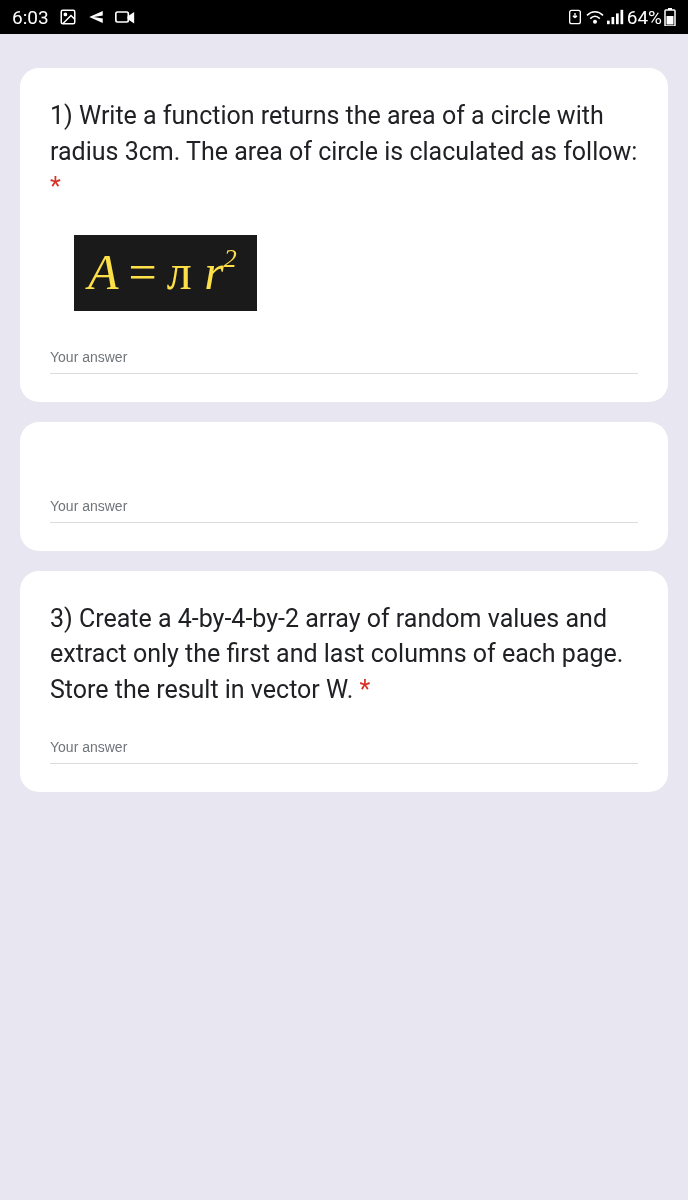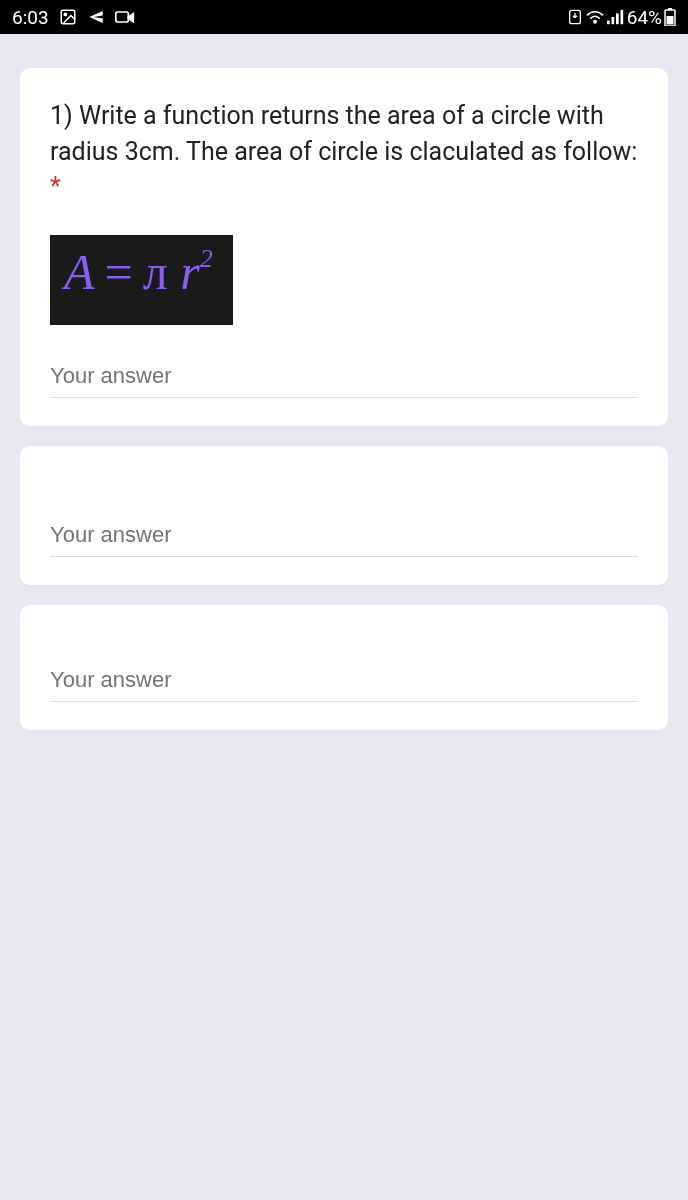--- a/index.html
+++ b/index.html
@@ -22,51 +22,52 @@
     font-size: 19px;
   }
   .status-left { display: flex; align-items: center; gap: 10px; }
   .status-right { display: flex; align-items: center; gap: 2px; }
   .status-icon { display: inline-flex; }
   .content {
     padding: 12px 20px 0 20px;
   }
   .card {
     background: #fff;
-    border-radius: 10px;
+    border-radius: 19px;
     padding: 30px 30px 28px 30px;
     margin-top: 20px;
   }
   .card:first-child { margin-top: 22px; }
   .question {
     font-size: 25px;
     line-height: 1.42;
     color: #202124;
     font-weight: 400;
   }
   .required { color: #d93025; }
   .formula-box {
     margin-top: 30px;
     background: #1a1a1a;
-    color: #8b5cf6;
+    color: #fde047;
     display: inline-block;
-    padding: 8px 20px 24px 14px;
+    padding: 8px 20px 10px 14px;
     font-family: 'Times New Roman', serif;
     font-size: 50px;
     font-style: italic;
+    margin-left: 24px;
   }
   .formula-box sup { font-size: 26px; vertical-align: super; position: relative; top: -4px; }
   .formula-box .eq { font-style: normal; padding: 0 10px; }
   .formula-box .pi { font-style: normal; font-family: serif; }
   .answer-field {
     margin-top: 34px;
     border: none;
     border-bottom: 1px solid #dadce0;
     width: 100%;
-    font-size: 22px;
+    font-size: 14px;
     color: #202124;
     padding: 4px 0 8px 0;
     outline: none;
     background: transparent;
   }
   .answer-field::placeholder { color: #70757a; }
   .card2 .answer-field { margin-top: 42px; }
   .card3 .answer-field { margin-top: 28px; }
 </style>
 </head>
@@ -137,16 +138,19 @@
       A<span class="eq">=</span><span class="pi">л</span> r<sup>2</sup>
     </div>
     <input class="answer-field" type="text" placeholder="Your answer" style="">
   </div>
 
   <div class="card card2">
     <input class="answer-field" type="text" placeholder="Your answer" style="">
   </div>
 
   <div class="card card3">
+    <div class="question">
+      <span>3) Create a 4-by-4-by-2 array of random values and extract only the first and last columns of each page. Store the result in vector W. </span><span class="required">*</span>
+    </div>
     <input class="answer-field" type="text" placeholder="Your answer" style="">
   </div>
 
 </div>
 
 </body></html>

